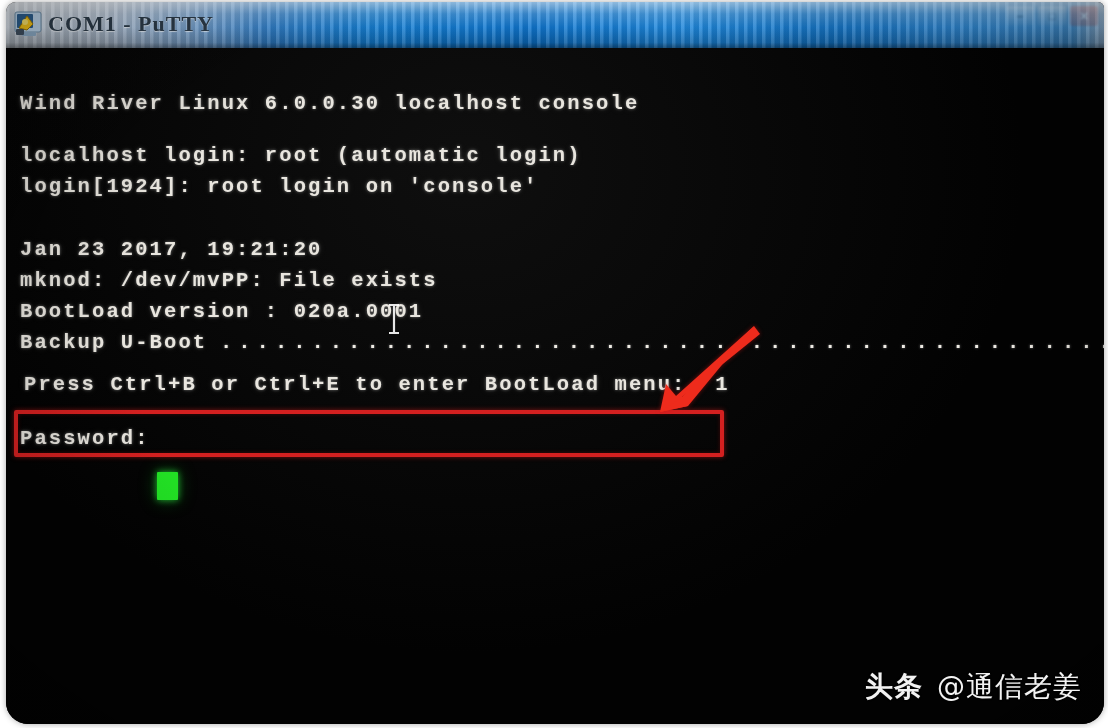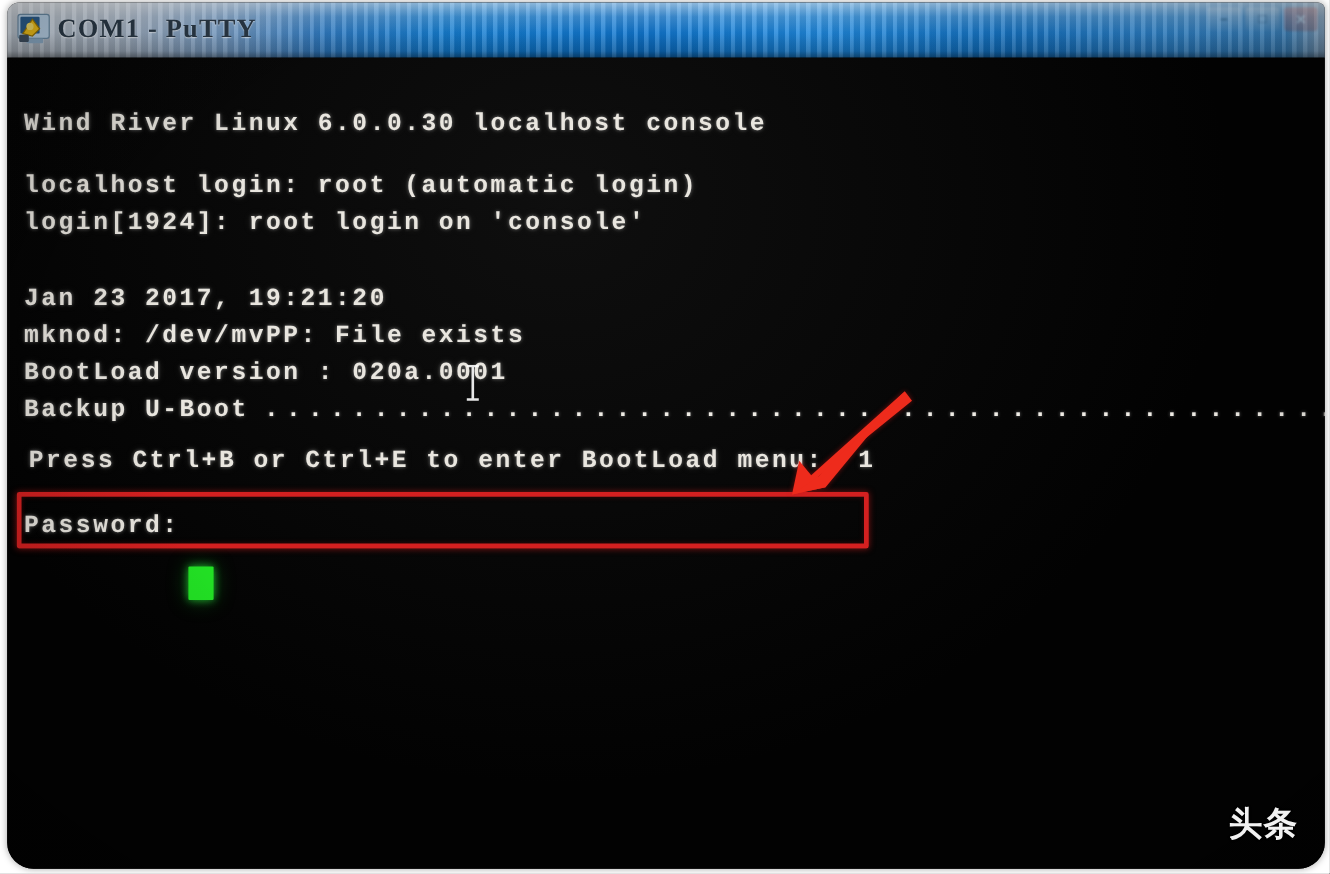--- a/index.html
+++ b/index.html
@@ -259,16 +259,17 @@
       <svg id="red-arrow" viewBox="0 0 130 100">
         <path d="M118 6 L40 76 L30 64 L24 92 L52 86 L46 77 L124 14 Z" fill="#ee2b1c"></path>
         <path d="M118 6 L46 77 L24 92 L52 86 Z" fill="#ee2b1c"></path>
       </svg>
     </div>
 
     <div id="vignette"></div>
 
     <div id="watermark">
       <span>头条</span>
+      <span id="wm-handle">@通信老姜</span>
     </div>
 
   </div>
 </div>
 
 </body></html>

